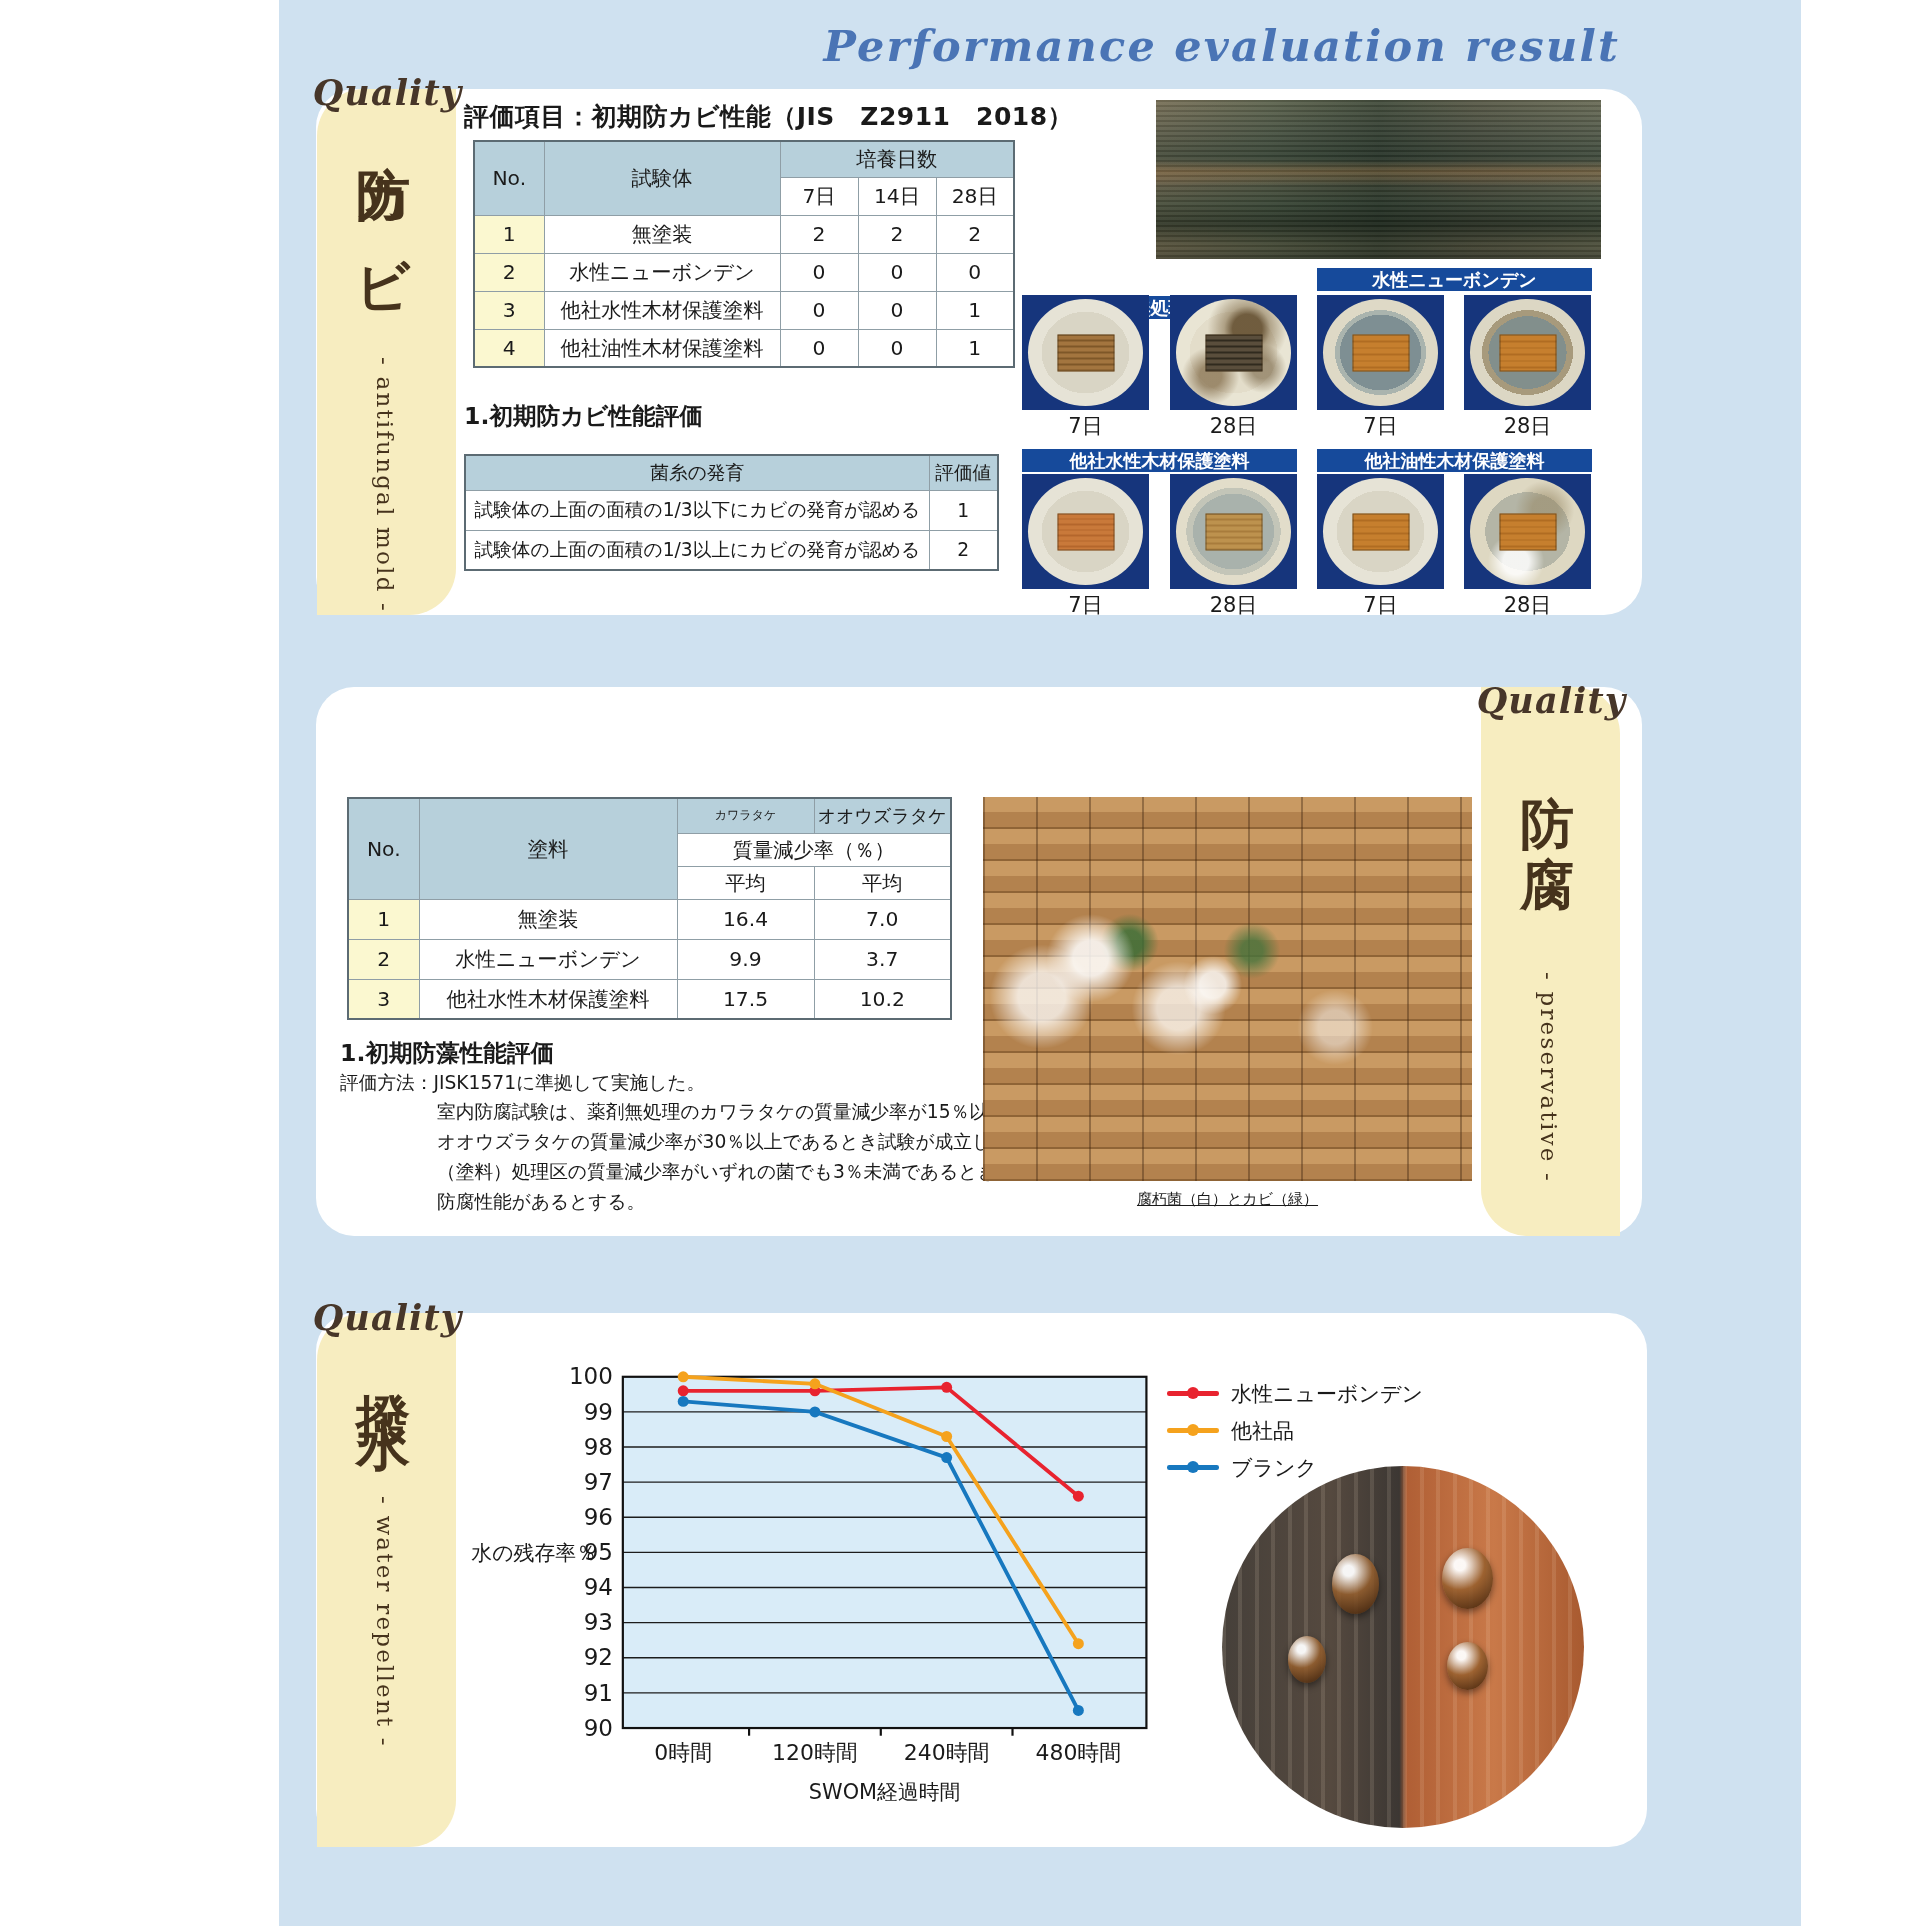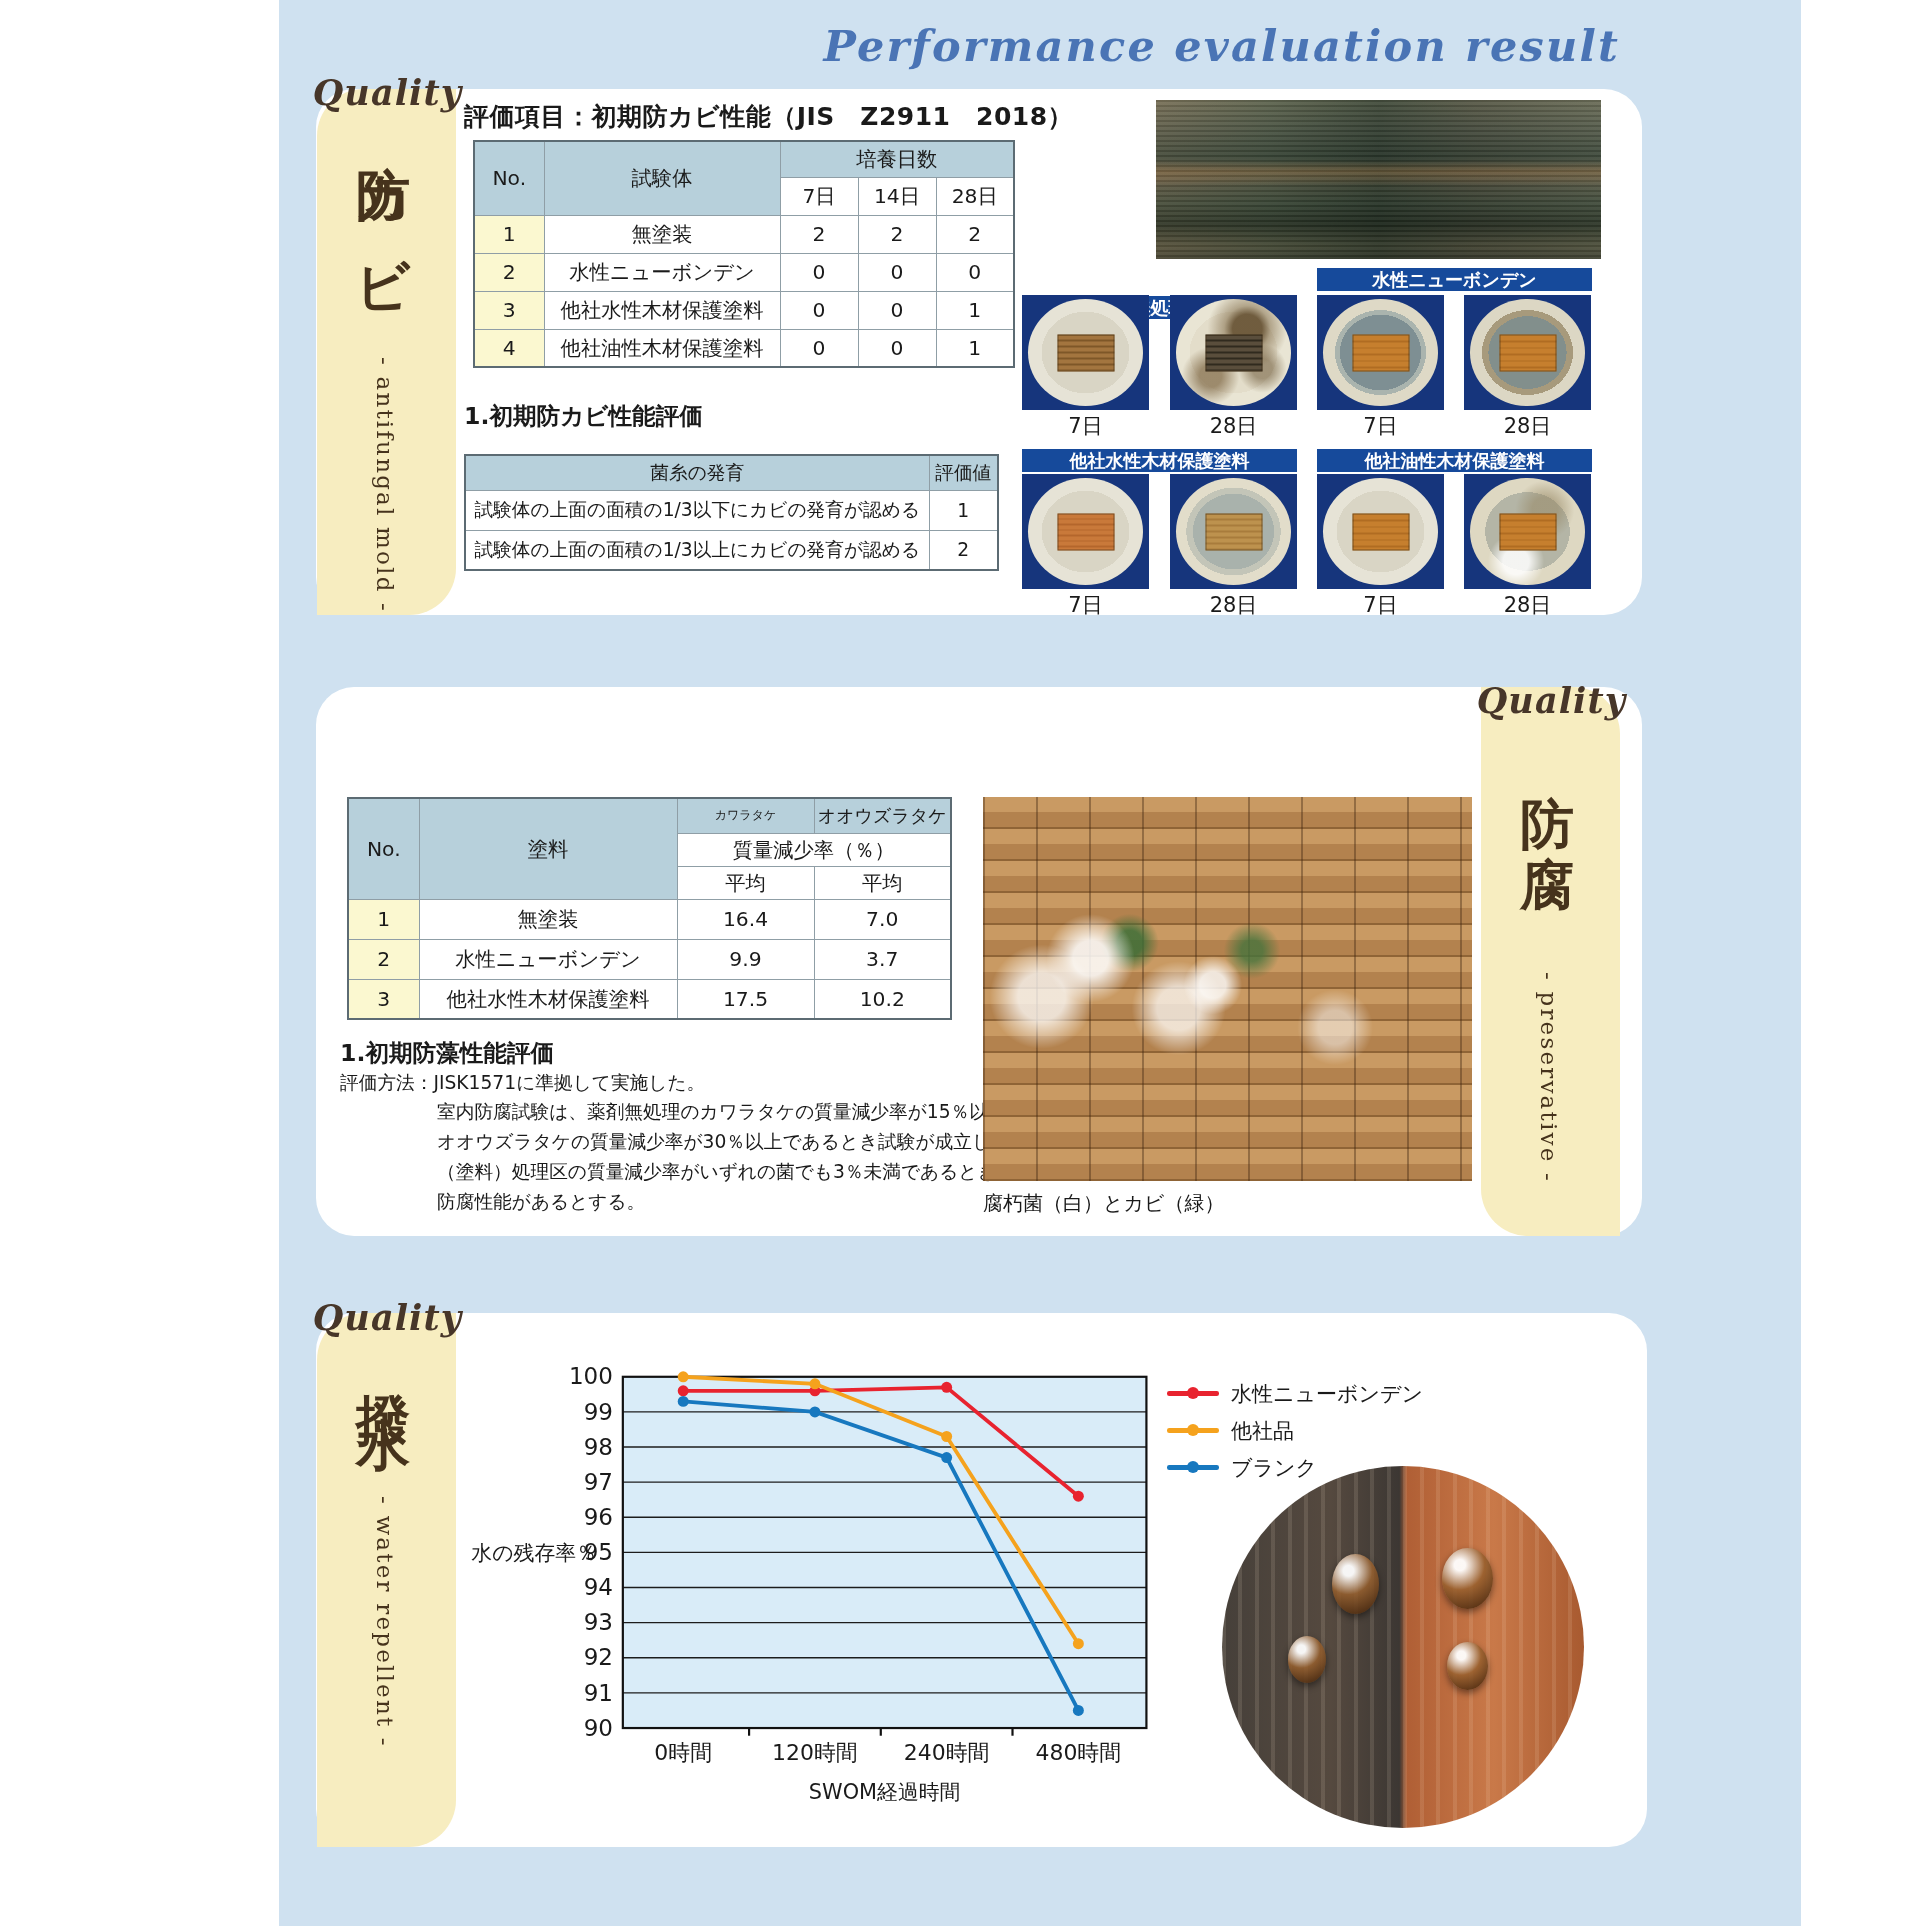--- a/index.html
+++ b/index.html
@@ -26,21 +26,21 @@
   .tab-kanji{position:absolute;writing-mode:vertical-rl;text-orientation:upright;
     font-size:54px;font-weight:bold;color:#46331c;letter-spacing:16.5px;line-height:1;}
   .tab-eng{position:absolute;writing-mode:vertical-rl;font-family:"DejaVu Serif",serif;
     font-size:23px;color:#46331c;letter-spacing:2.2px;}
 
   
   .sec-title{position:absolute;font-size:25px;font-weight:bold;letter-spacing:0.5px;text-align:center;}
   .sub-head{position:absolute;font-size:23.6px;font-weight:bold;}
   .small-label{position:absolute;font-size:18.7px;}
   .para-line{font-size:18.7px;line-height:30px;white-space:nowrap;}
-  .caption{position:absolute;font-size:20px;}
+  .caption{position:absolute;font-size:15px;text-align:center;text-decoration:underline;}
 
   
   table.tbl{position:absolute;border-collapse:collapse;table-layout:fixed;
     font-size:20.3px;text-align:center;background:#ffffff;}
   table.tbl th,table.tbl td{border:1.1px solid #8f9ea6;font-weight:normal;padding:0;}
   table.tbl{border:2.2px solid #5c6b73;}
   table.tbl .hdr{background:#b7d0db;}
   table.tbl .no{background:#fbf8d0;}
 
   

